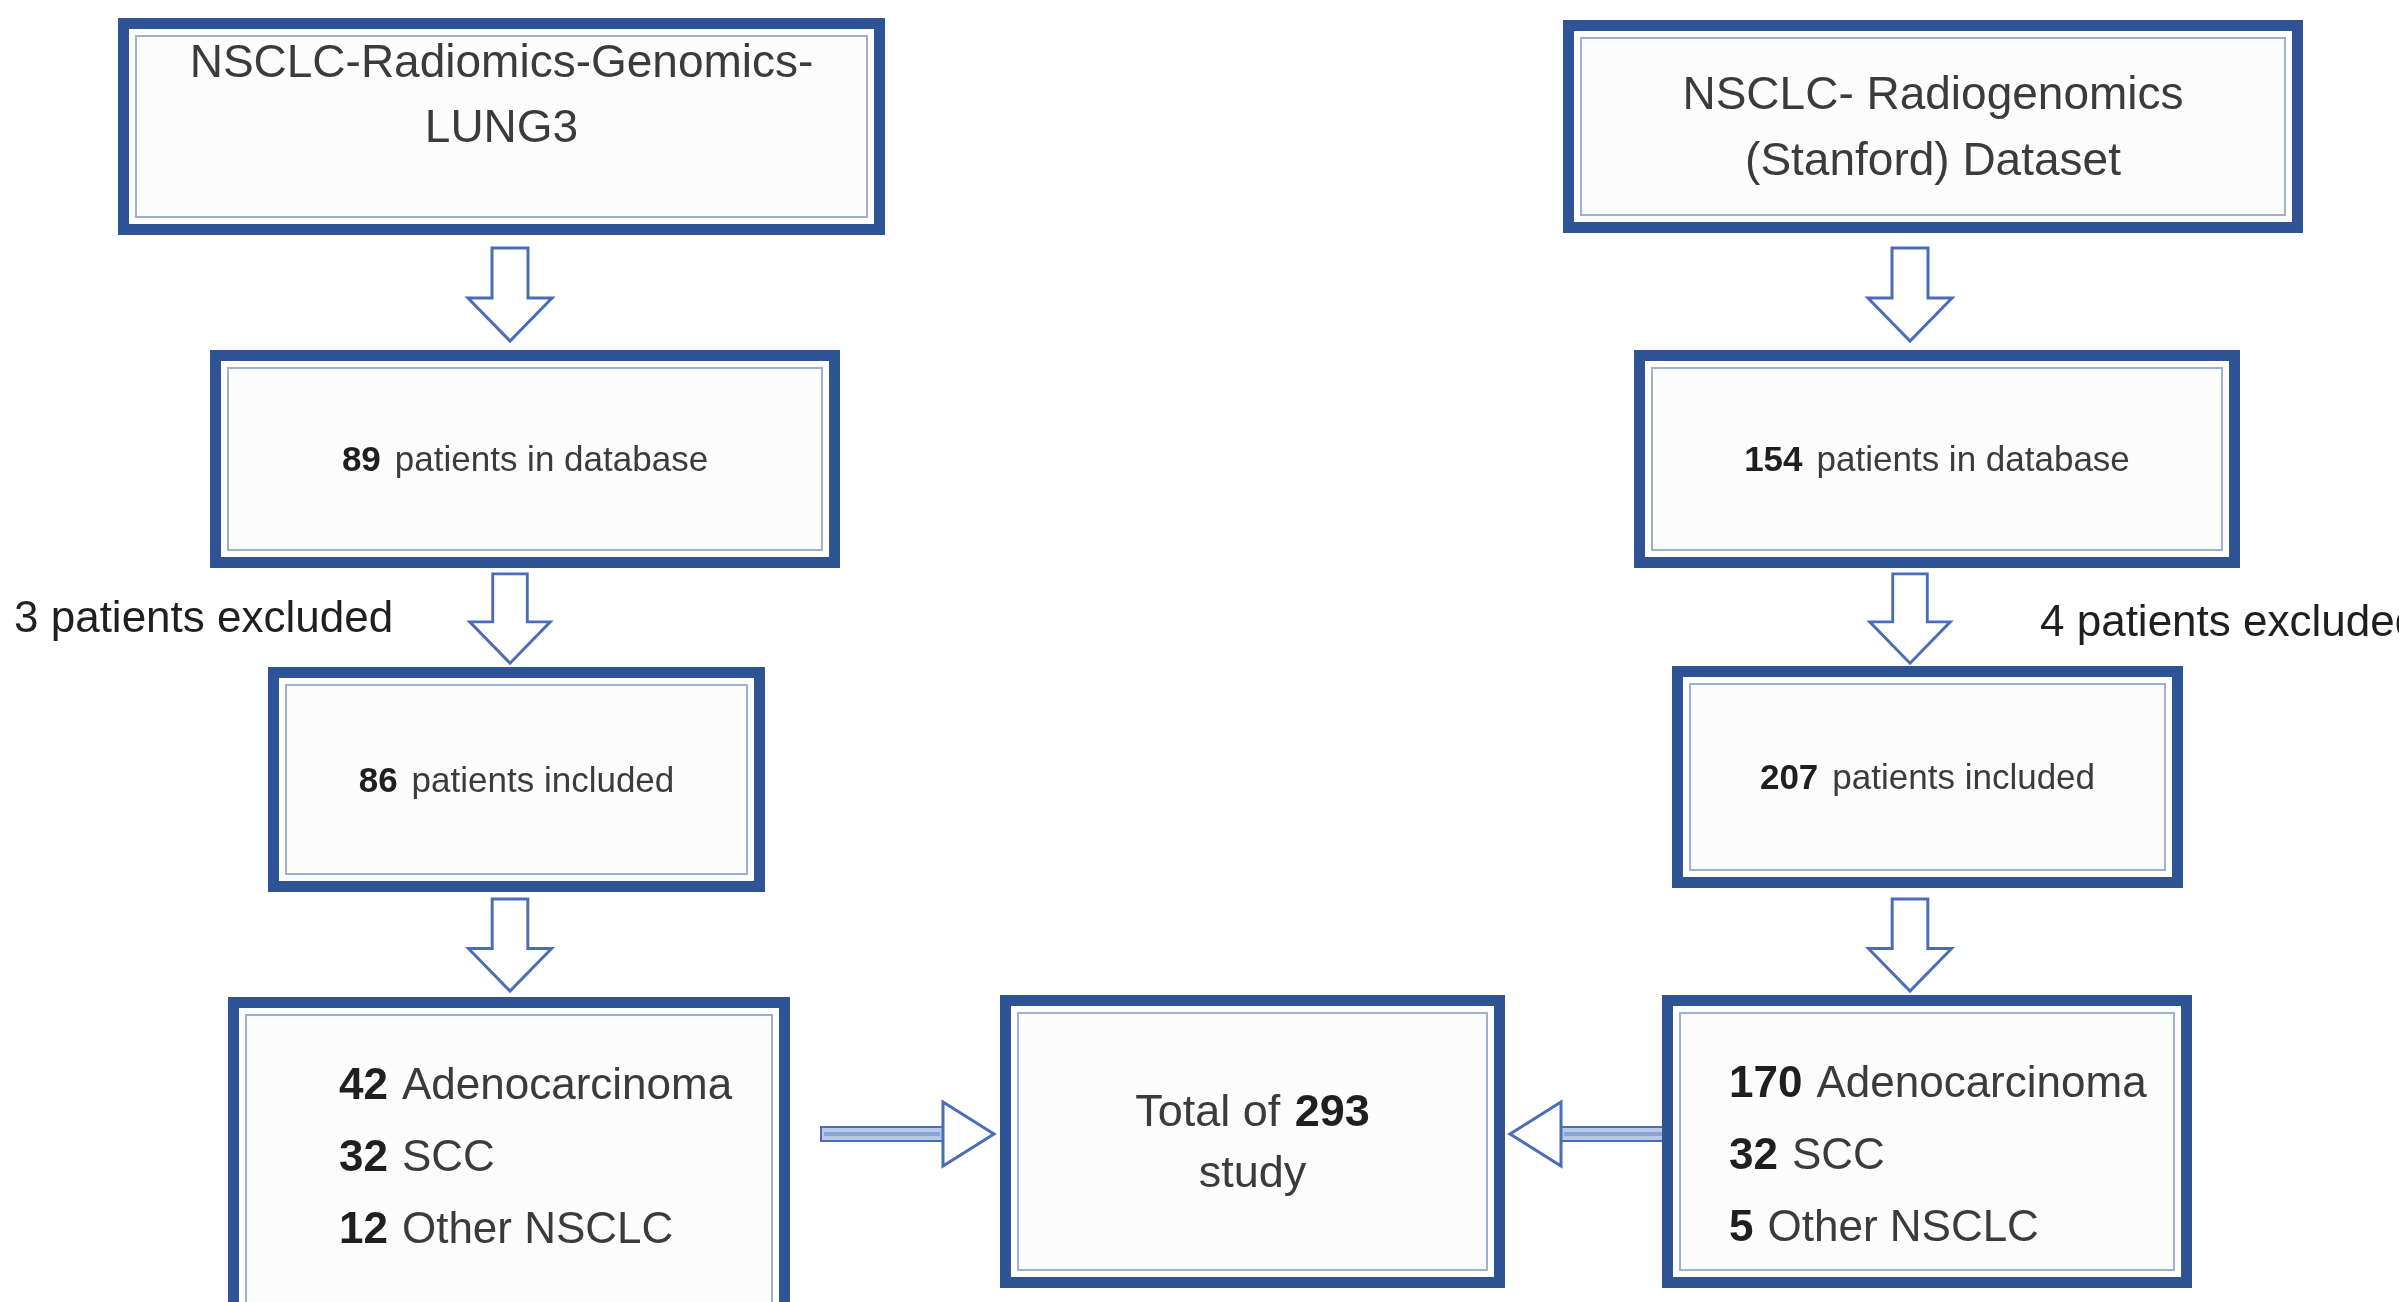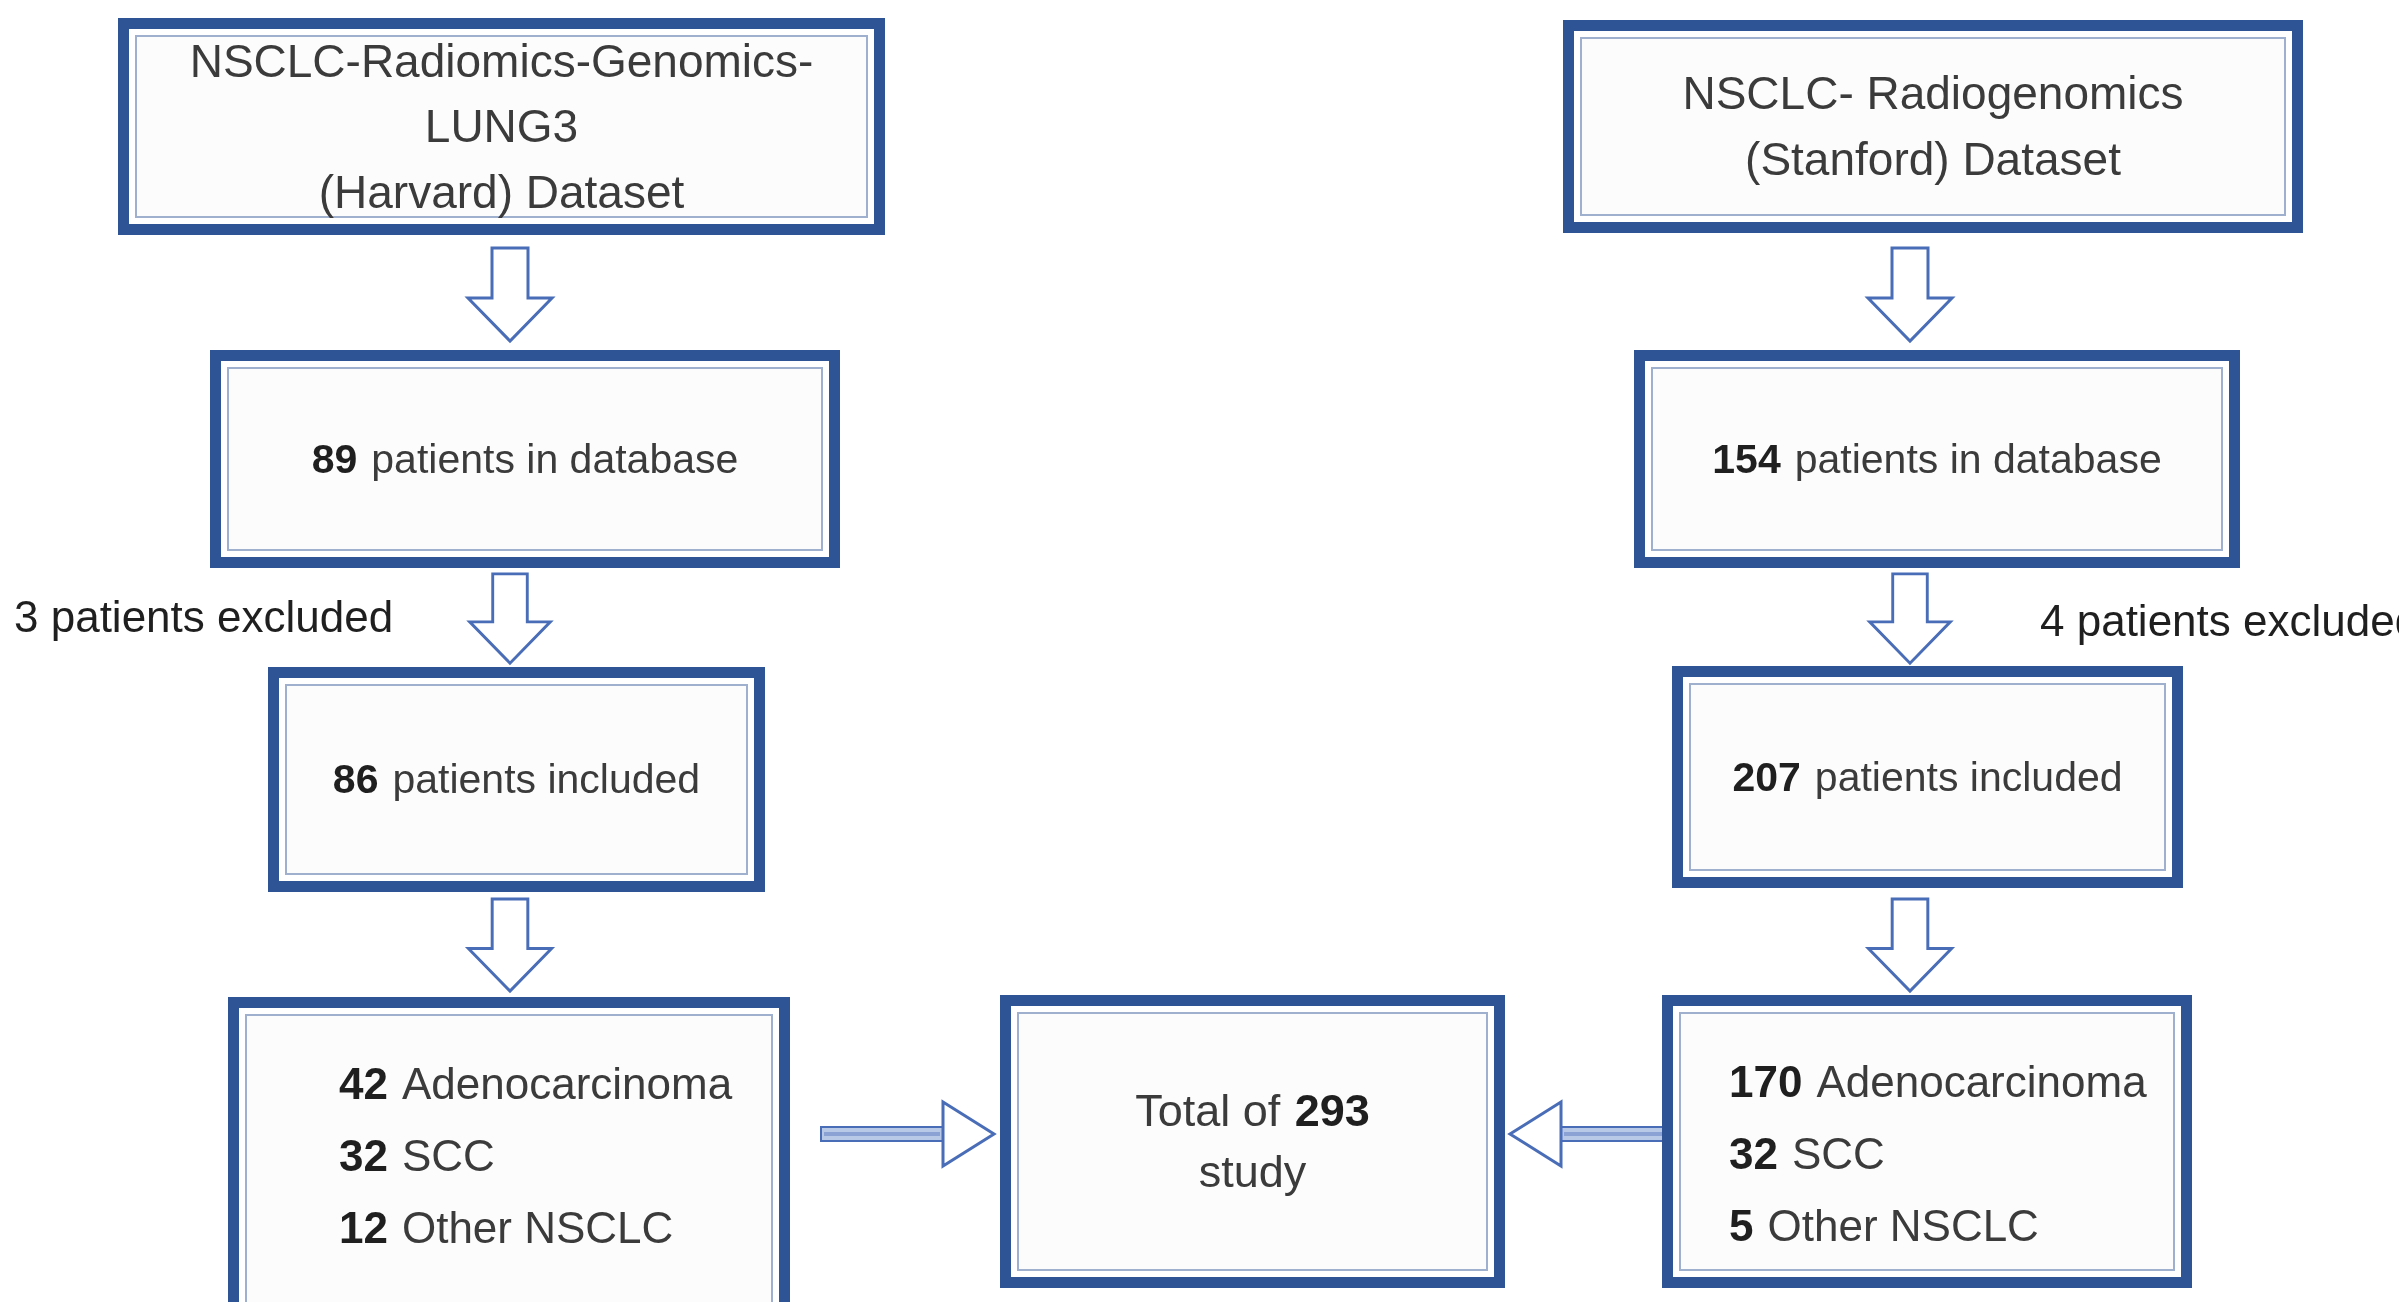--- a/index.html
+++ b/index.html
@@ -20,21 +20,21 @@
     box-shadow: inset 0 0 0 6px #ffffff, inset 0 0 0 8px rgba(46,84,150,0.45);
   }
   .node.center-text {
     display: flex;
     flex-direction: column;
     align-items: center;
     justify-content: center;
     text-align: center;
   }
   .title-line { font-size: 46px; line-height: 1.42; color: var(--text, #3b3b3b); }
-  .single-line { font-size: 41px; }
+  .single-line { font-size: 35px; }
   .b-num { font-weight: 700; color: var(--number, #1f1f1f); margin-right: 14px; }
   .histology {
     padding: 40px 0 0 56px;
   }
   .histo-row { font-size: 44px; line-height: 1.64; white-space: nowrap; }
   .total-line { font-size: 45px; line-height: 1.34; }
   .excluded {
     position: absolute;
     font-size: 44px;
     font-weight: 400;
@@ -61,21 +61,20 @@
     stroke-linejoin: miter;
   }
 </style>
 </head>
 <body>
 
 <div class="canvas">
 
   <div class="node center-text" style="left:118px; top:18px; width:767px; height:217px;justify-content:space-between;">
     <div class="title-line">NSCLC-Radiomics-Genomics-LUNG3</div>
-    <div class="title-line">(Harvard) Dataset</div>
   </div>
 
   <svg class="arrow" style="left:462px; top:245px;" width="96" height="100" viewBox="0 0 96 100">
     <polygon class="arrow-body" points="30,3 66,3 66,53 90,53 48,96 6,53 30,53"></polygon>
   </svg>
 
   <div class="node center-text" style="left:210px; top:350px; width:630px; height:218px;">
     <div class="single-line">
       <span class="b-num">89</span><span>patients in database</span>
     </div>

